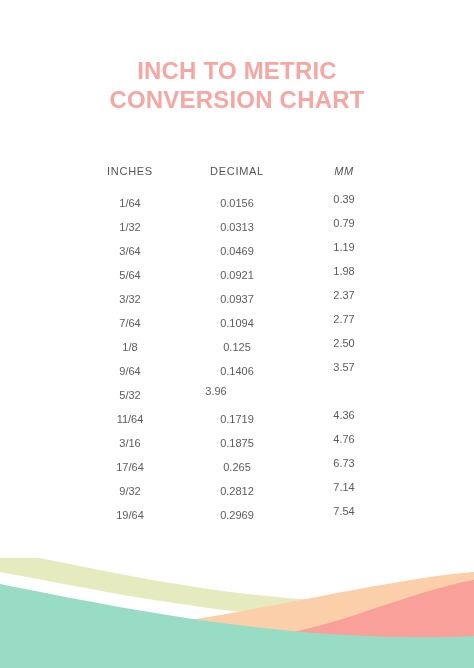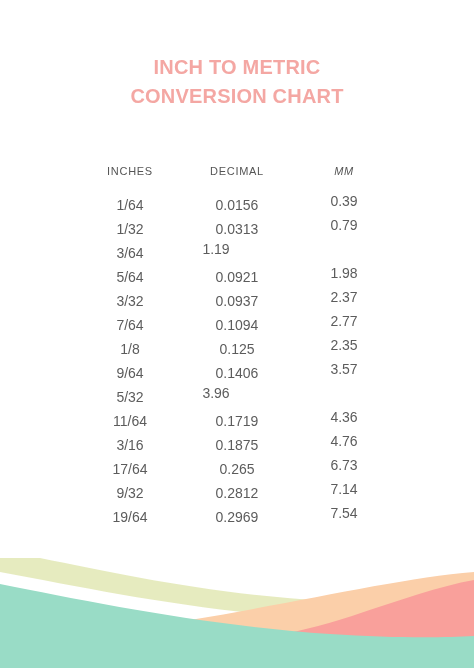--- a/index.html
+++ b/index.html
@@ -23,21 +23,21 @@
     background: #ffffff;
   }
 
   
   .title {
     position: absolute;
     left: 0;
     right: 0;
     top: 40px;
     text-align: center;
-    font-size: 20px;
+    font-size: 24px;
     line-height: 29px;
     font-weight: bold;
     letter-spacing: 0.2px;
     color: #f4a7a3;
     white-space: pre-line;
   }
 
   
   .table {
     position: absolute;
@@ -47,21 +47,21 @@
   }
   .row {
     display: flex;
     align-items: flex-start;
     height: 24px;
   }
   .row.header {
     height: 32px;
   }
   .cell {
-    font-size: 14px;
+    font-size: 11px;
     color: #5c5c5c;
     text-align: center;
   }
   .cell.inches  { width: 86px; }
   .cell.decimal { width: 128px; }
   .cell.mm      { width: 86px; }
 
   .header .cell {
     font-size: 11px;
     letter-spacing: 0.7px;
@@ -102,41 +102,42 @@
           <div class="cell decimal">0.0156</div>
           <div class="cell mm">0.39</div>
         </div>
         <div class="row">
           <div class="cell inches">1/32</div>
           <div class="cell decimal">0.0313</div>
           <div class="cell mm">0.79</div>
         </div>
         <div class="row">
           <div class="cell inches">3/64</div>
+          <div class="cell decimal">0.0469</div>
           <div class="cell mm">1.19</div>
         </div>
         <div class="row">
           <div class="cell inches">5/64</div>
           <div class="cell decimal">0.0921</div>
           <div class="cell mm">1.98</div>
         </div>
         <div class="row">
           <div class="cell inches">3/32</div>
           <div class="cell decimal">0.0937</div>
           <div class="cell mm">2.37</div>
         </div>
         <div class="row">
           <div class="cell inches">7/64</div>
           <div class="cell decimal">0.1094</div>
           <div class="cell mm">2.77</div>
         </div>
         <div class="row">
           <div class="cell inches">1/8</div>
           <div class="cell decimal">0.125</div>
-          <div class="cell mm">2.35</div>
+          <div class="cell mm">2.50</div>
         </div>
         <div class="row">
           <div class="cell inches">9/64</div>
           <div class="cell decimal">0.1406</div>
           <div class="cell mm">3.57</div>
         </div>
         <div class="row">
           <div class="cell inches">5/32</div>
           <div class="cell mm">3.96</div>
         </div>

